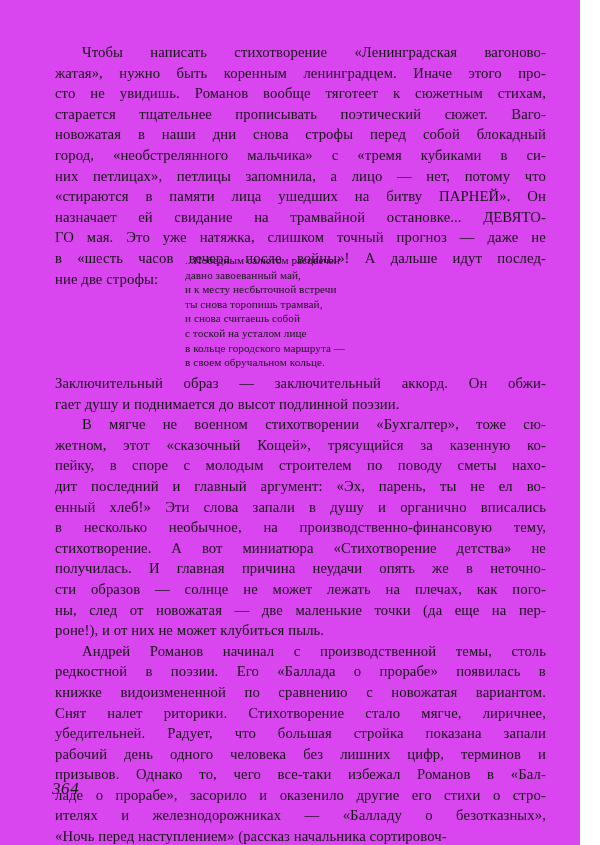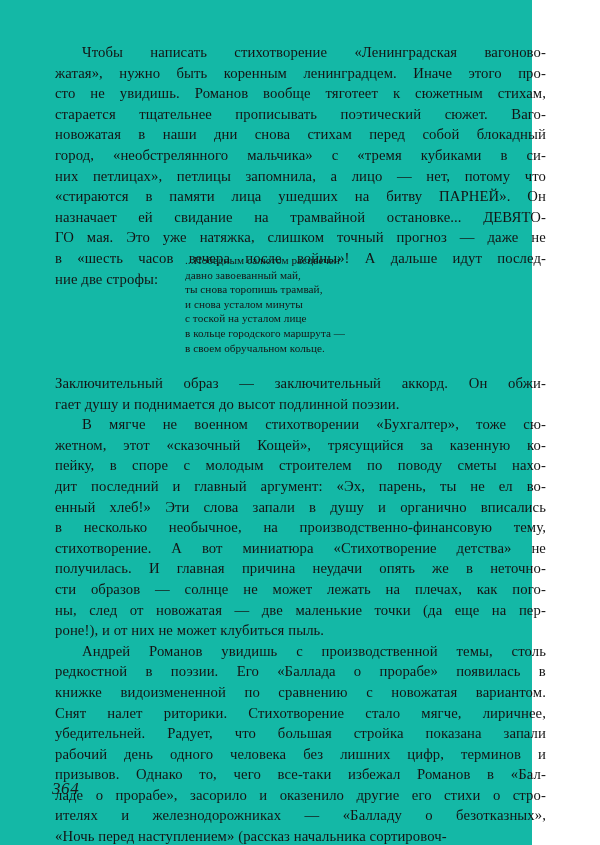--- a/index.html
+++ b/index.html
@@ -12,23 +12,23 @@
     height: 845px;
     position: relative;
     font-family: "Liberation Serif", "DejaVu Serif", serif;
     color: #1a1a1a;
     overflow: hidden;
   }
 
   .page {
     position: absolute;
     left: 0; top: 0;
-    width: 532px;
+    width: 580px;
     height: 845px;
-    background: #14b8a6;
+    background: #d946ef;
   }
 
   
   .body-block {
     position: absolute;
     left: 55px;
     top: 42px;
     width: 491px;
   }
 
@@ -139,21 +139,21 @@
           <span>поэтический</span>
           <span>сюжет.</span>
           <span>Ваго-</span>
         </span>
         <span class="line j">
           <span>новожатая</span>
           <span>в</span>
           <span>наши</span>
           <span>дни</span>
           <span>снова</span>
-          <span>стихам</span>
+          <span>строфы</span>
           <span>перед</span>
           <span>собой</span>
           <span>блокадный</span>
         </span>
         <span class="line j">
           <span>город,</span>
           <span>«необстрелянного</span>
           <span>мальчика»</span>
           <span>с</span>
           <span>«тремя</span>
@@ -218,22 +218,23 @@
           <span>идут</span>
           <span>послед-</span>
         </span>
         <span class="line last">ние две строфы:</span>
       </div>
   </div>
 
   <div class="poem">
       <span class="vline">...Победным салютом расцвечен</span>
       <span class="vline">давно завоеванный май,</span>
+      <span class="vline">и к месту несбыточной встречи</span>
       <span class="vline">ты снова торопишь трамвай,</span>
-      <span class="vline">и снова усталом минуты</span>
+      <span class="vline">и снова считаешь собой</span>
       <span class="vline">с тоской на усталом лице</span>
       <span class="vline">в кольце городского маршрута —</span>
       <span class="vline">в своем обручальном кольце.</span>
     </div>
 
   <div class="body-block" id="after-poem" style="top: 373px;">
     <div class="para">
         <span class="line j">
           <span>Заключительный</span>
           <span>образ</span>
@@ -357,21 +358,21 @@
           <span>еще</span>
           <span>на</span>
           <span>пер-</span>
         </span>
         <span class="line last">роне!), и от них не может клубиться пыль.</span>
       </div>
     <div class="para">
         <span class="line j indent">
           <span>Андрей</span>
           <span>Романов</span>
-          <span>увидишь</span>
+          <span>начинал</span>
           <span>с</span>
           <span>производственной</span>
           <span>темы,</span>
           <span>столь</span>
         </span>
         <span class="line j">
           <span>редкостной</span>
           <span>в</span>
           <span>поэзии.</span>
           <span>Его</span>

